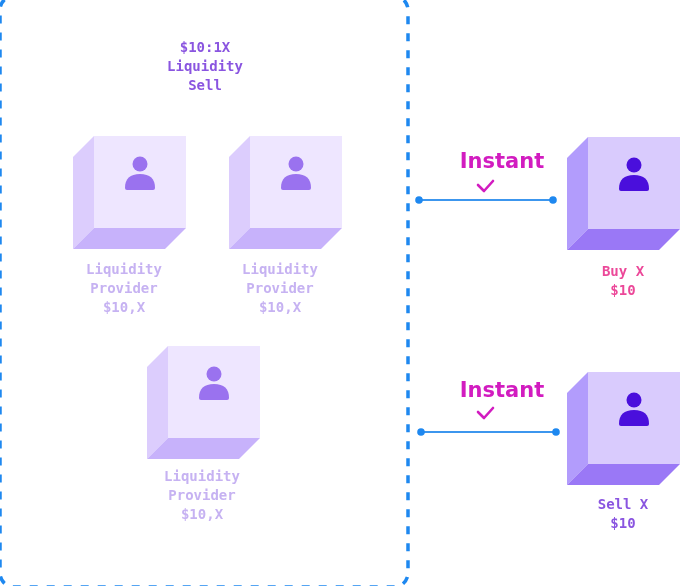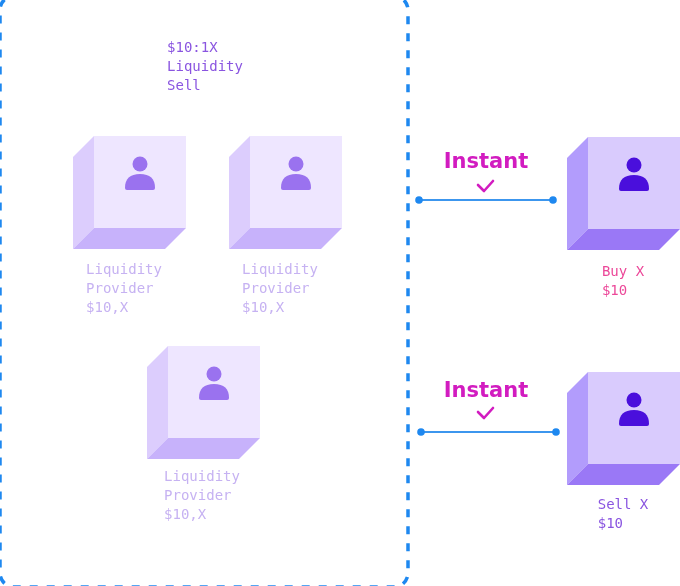--- a/index.html
+++ b/index.html
@@ -1,20 +1,20 @@
 <!DOCTYPE html>
 <html><head>
 <meta charset="utf-8">
 <style>
   html,body{margin:0;padding:0;background:#ffffff;}
   body{width:680px;height:586px;position:relative;overflow:hidden;font-family:"DejaVu Sans Mono","Liberation Mono",monospace;}
   #stage{position:absolute;left:0;top:0;width:680px;height:586px;}
-  .label{position:absolute;text-align:left;font-size:14px;line-height:19px;font-weight:normal;white-space:nowrap;transform:translateX(-50%);}
+  .label{position:absolute;text-align:center;font-size:14px;line-height:19px;font-weight:bold;white-space:nowrap;transform:translateX(-50%);}
   .label div{display:block;}
-  .instant{position:absolute;text-align:center;font-family:"DejaVu Sans","Liberation Sans",sans-serif;font-size:21px;font-weight:bold;transform:translateX(-50%);white-space:nowrap;}
+  .instant{position:absolute;text-align:center;font-family:"DejaVu Sans","Liberation Sans",sans-serif;font-size:21px;font-weight:bold;transform:translateX(-50%);white-space:nowrap;margin-left:16px;}
 </style>
 </head>
 <body>
 
 <div id="stage">
   <svg id="svg" width="680" height="586" style="position:absolute;left:0;top:0">
     <rect id="pool-border" x="0" y="-4" width="408" height="591" rx="14" ry="14" fill="none" stroke-width="3.5" stroke-dasharray="8 9" stroke="#1e88f0"></rect>
 
     <g class="cube">
         <polygon points="73,157 94,136 94,228 73,249" fill="#dccdfd"></polygon>

